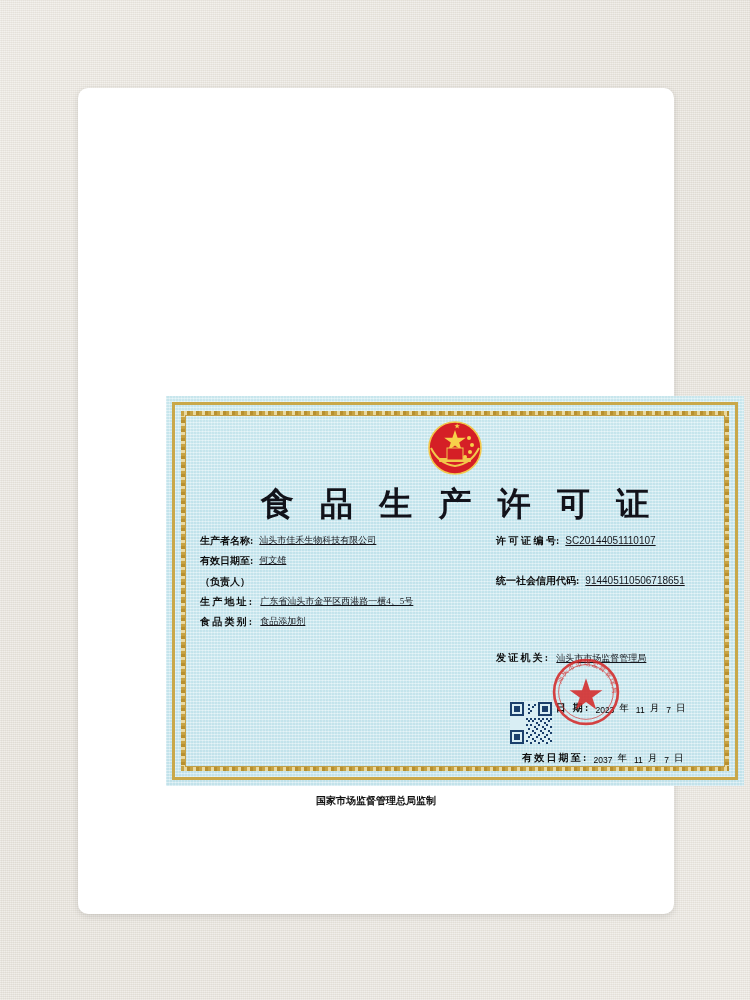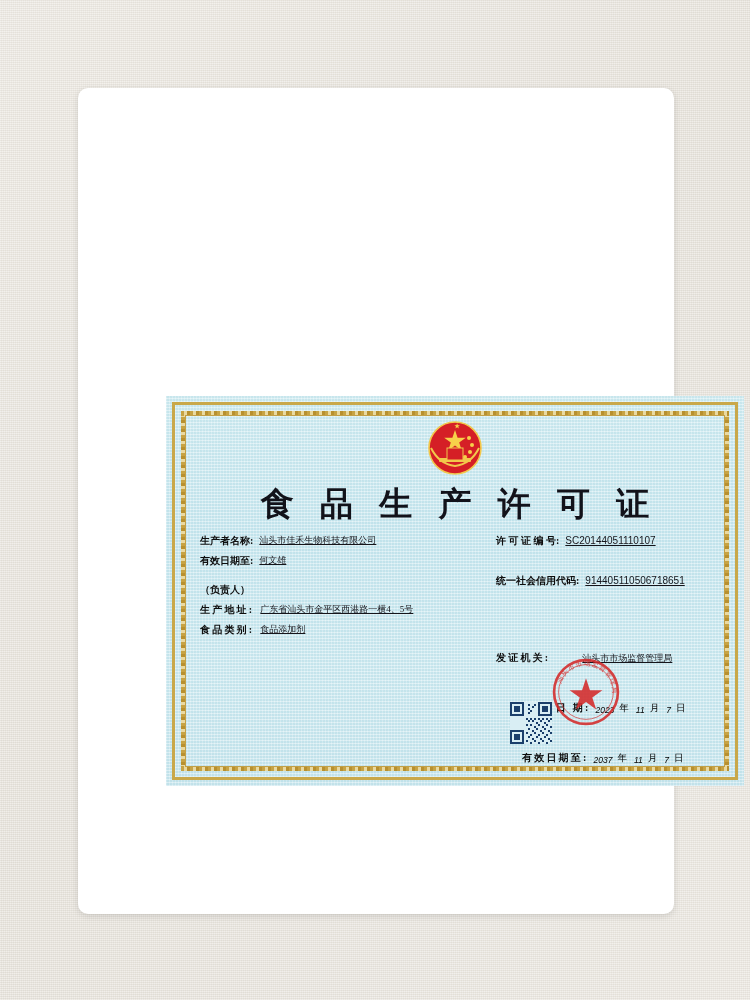--- a/index.html
+++ b/index.html
@@ -138,47 +138,45 @@
   }
   .val.num {
     font-family: "Liberation Sans", sans-serif;
     font-size: 10px;
   }
   .two-line-lbl {
     display: inline-block;
   }
   .two-line-lbl .l2 {
     display: block;
-    margin-top: 16px;
+    margin-top: 8px;
   }
   
   .issue-block {
     position: absolute;
     left: 330px;
     top: 255px;
     width: 240px;
   }
   .issue-row {
     display: flex;
     align-items: baseline;
     margin-bottom: 11px;
-    gap: 26px;
   }
   .date-row {
     display: flex;
     align-items: flex-end;
     margin-bottom: 10px;
     padding-left: 26px;
     margin-top: 36px;
   }
   .date-val {
     font-family: "Liberation Sans", sans-serif;
     font-size: 8.5px;
     margin: 0 3px 0 5px;
-    font-style: italic;
   }
   .cn-unit {
     font-family: "Liberation Serif", "DejaVu Serif", serif;
     font-size: 9.5px;
     margin: 0 2px;
   }
   
   #seal {
     position: absolute;
     left: 382px;
@@ -388,14 +386,15 @@
       <circle cx="50" cy="50" r="42" fill="none" stroke="#d42a2a" stroke-width="3.5"></circle>
       <circle cx="50" cy="50" r="36" fill="none" stroke="#d42a2a" stroke-width="1"></circle>
       <text font-size="9" fill="#d42a2a" font-family="'Liberation Serif', serif" letter-spacing="1.2">
         <textPath href="#sealarc" startOffset="5%">汕头市市场监督管理局</textPath>
       </text>
       <path d="M50 32 l5.2 15.6 h16.4 l-13.3 9.7 5.1 15.7 -13.4-9.7 -13.4 9.7 5.1-15.7 -13.3-9.7 h16.4 z" fill="#d42a2a"></path>
     </svg>
 
   </div>
 
+  <div id="cert-footer">国家市场监督管理总局监制</div>
 
 </div>
 
 </body></html>

